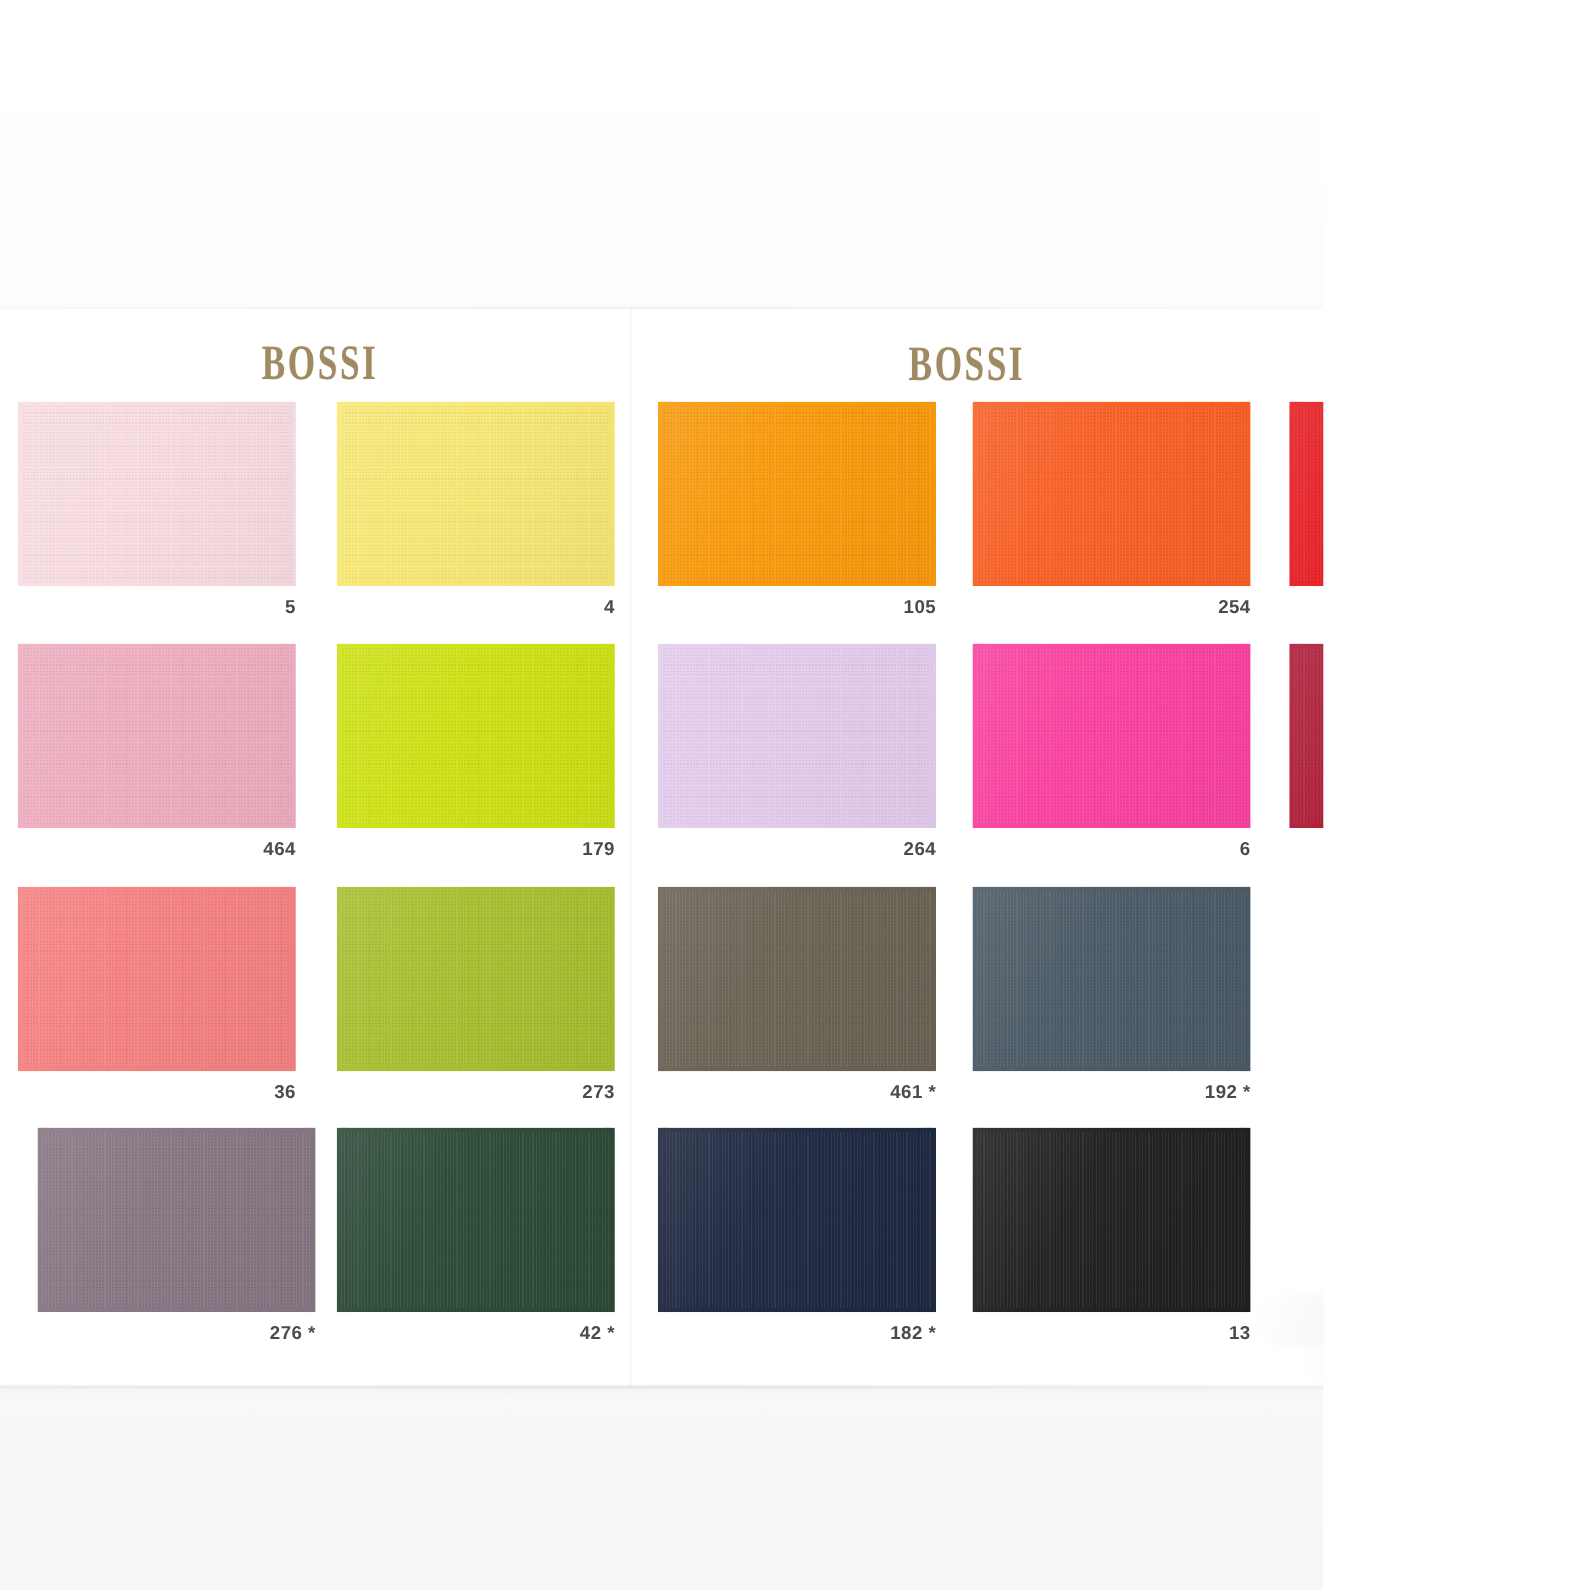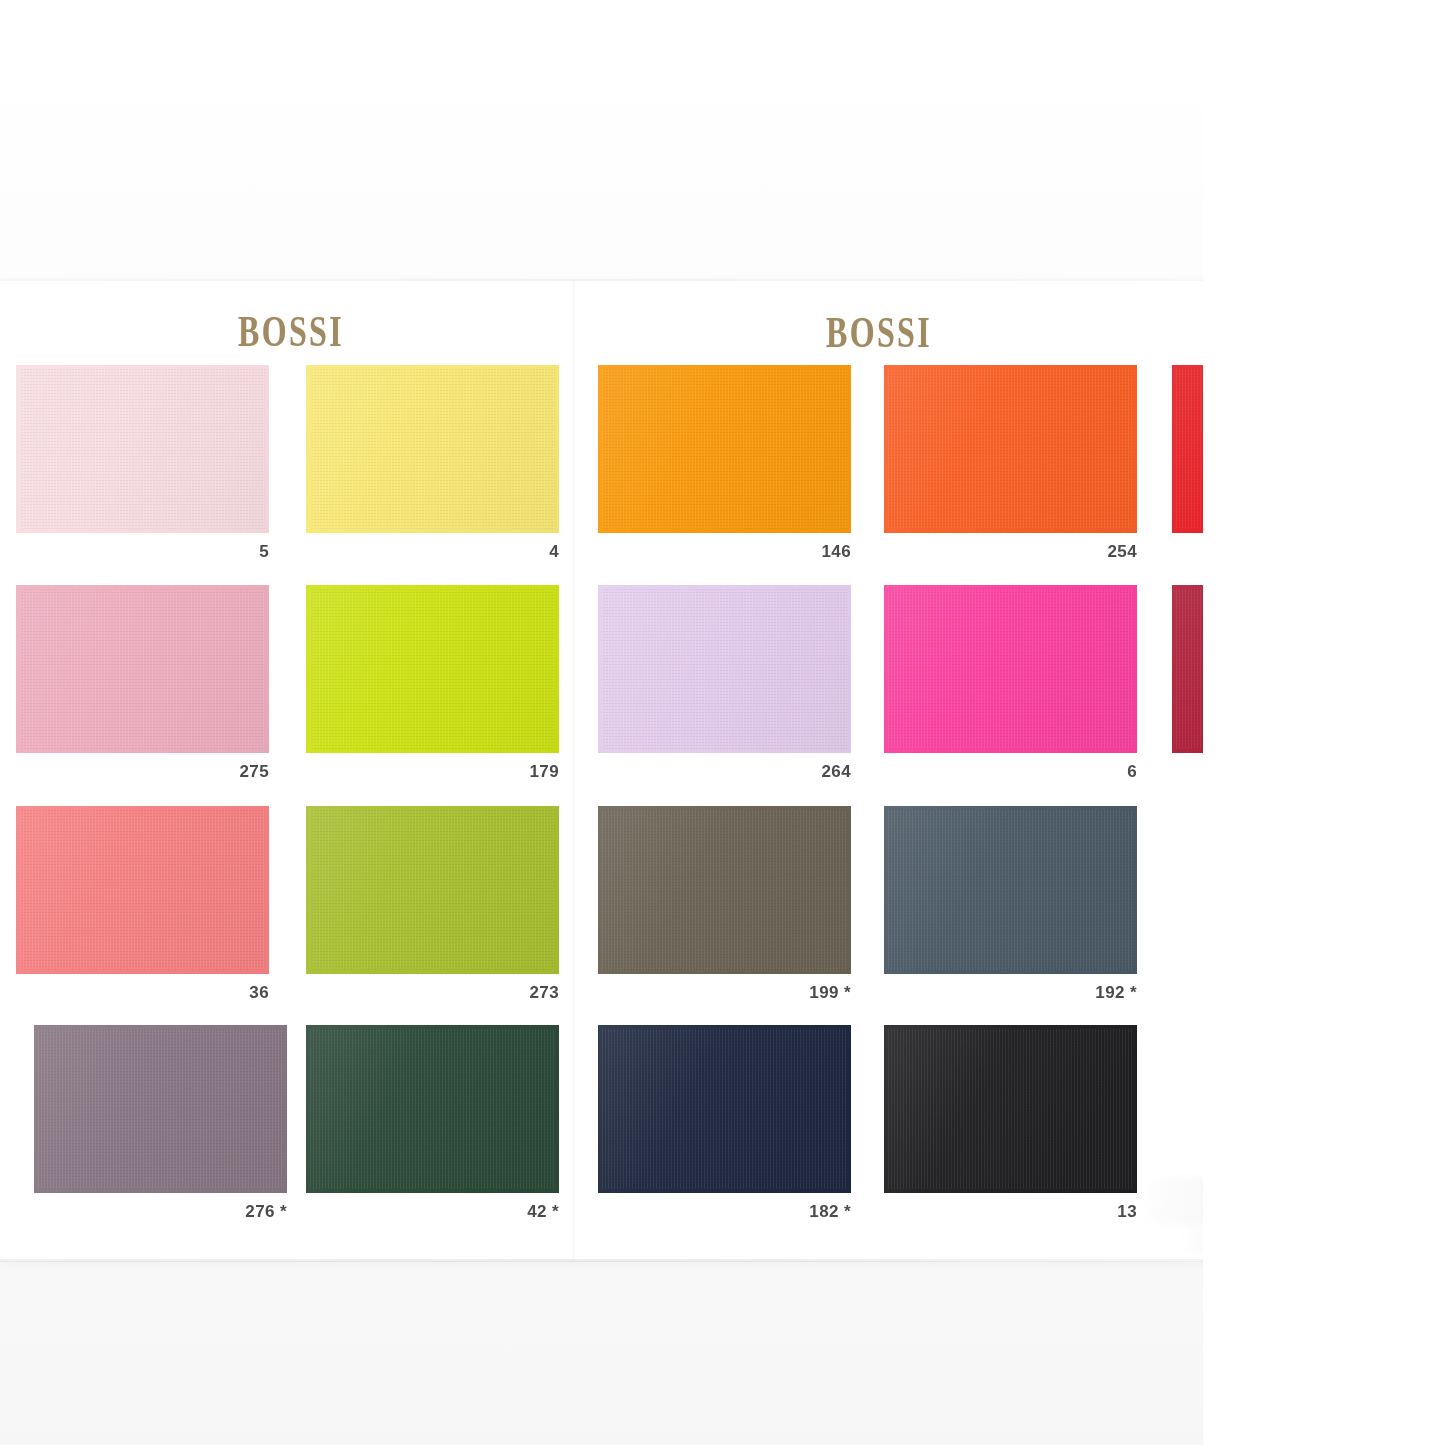--- a/index.html
+++ b/index.html
@@ -209,21 +209,21 @@
           </div>
           <div class="swatch-label">4</div>
         </div>
       </div>
       <div class="swatch-cell" style="left: 598px; top: 0px; width: 253px; height: 168px;">
         <div class="swatch">
           <div class="swatch-fabric" style="background-color: rgb(249, 154, 12);">
             <div class="swatch-texture"></div>
             <div class="swatch-sheen"></div>
           </div>
-          <div class="swatch-label">146</div>
+          <div class="swatch-label">105</div>
         </div>
       </div>
       <div class="swatch-cell" style="left: 884px; top: 0px; width: 253px; height: 168px; text-decoration: underline;">
         <div class="swatch">
           <div class="swatch-fabric" style="background-color: rgb(249, 96, 38);">
             <div class="swatch-texture"></div>
             <div class="swatch-sheen"></div>
           </div>
           <div class="swatch-label">254</div>
         </div>
@@ -235,21 +235,21 @@
             <div class="swatch-sheen"></div>
           </div>
         </div>
       </div>
       <div class="swatch-cell" style="left: 16px; top: 220px; width: 253px; height: 168px;">
         <div class="swatch">
           <div class="swatch-fabric" style="background-color: rgb(238, 174, 192);">
             <div class="swatch-texture"></div>
             <div class="swatch-sheen"></div>
           </div>
-          <div class="swatch-label">275</div>
+          <div class="swatch-label">464</div>
         </div>
       </div>
       <div class="swatch-cell" style="left: 306px; top: 220px; width: 253px; height: 168px;">
         <div class="swatch">
           <div class="swatch-fabric" style="background-color: rgb(205, 226, 21);">
             <div class="swatch-texture"></div>
             <div class="swatch-sheen"></div>
           </div>
           <div class="swatch-label">179</div>
         </div>
@@ -297,21 +297,21 @@
           </div>
           <div class="swatch-label">273</div>
         </div>
       </div>
       <div class="swatch-cell" style="left: 598px; top: 441px; width: 253px; height: 168px;">
         <div class="swatch">
           <div class="swatch-fabric" style="background-color: rgb(106, 99, 85);">
             <div class="swatch-texture"></div>
             <div class="swatch-sheen"></div>
           </div>
-          <div class="swatch-label">199 *</div>
+          <div class="swatch-label">461 *</div>
         </div>
       </div>
       <div class="swatch-cell" style="left: 884px; top: 441px; width: 253px; height: 168px; border-radius: 21px;">
         <div class="swatch">
           <div class="swatch-fabric" style="background-color: rgb(75, 90, 102);">
             <div class="swatch-texture"></div>
             <div class="swatch-sheen"></div>
           </div>
           <div class="swatch-label">192 *</div>
         </div>

